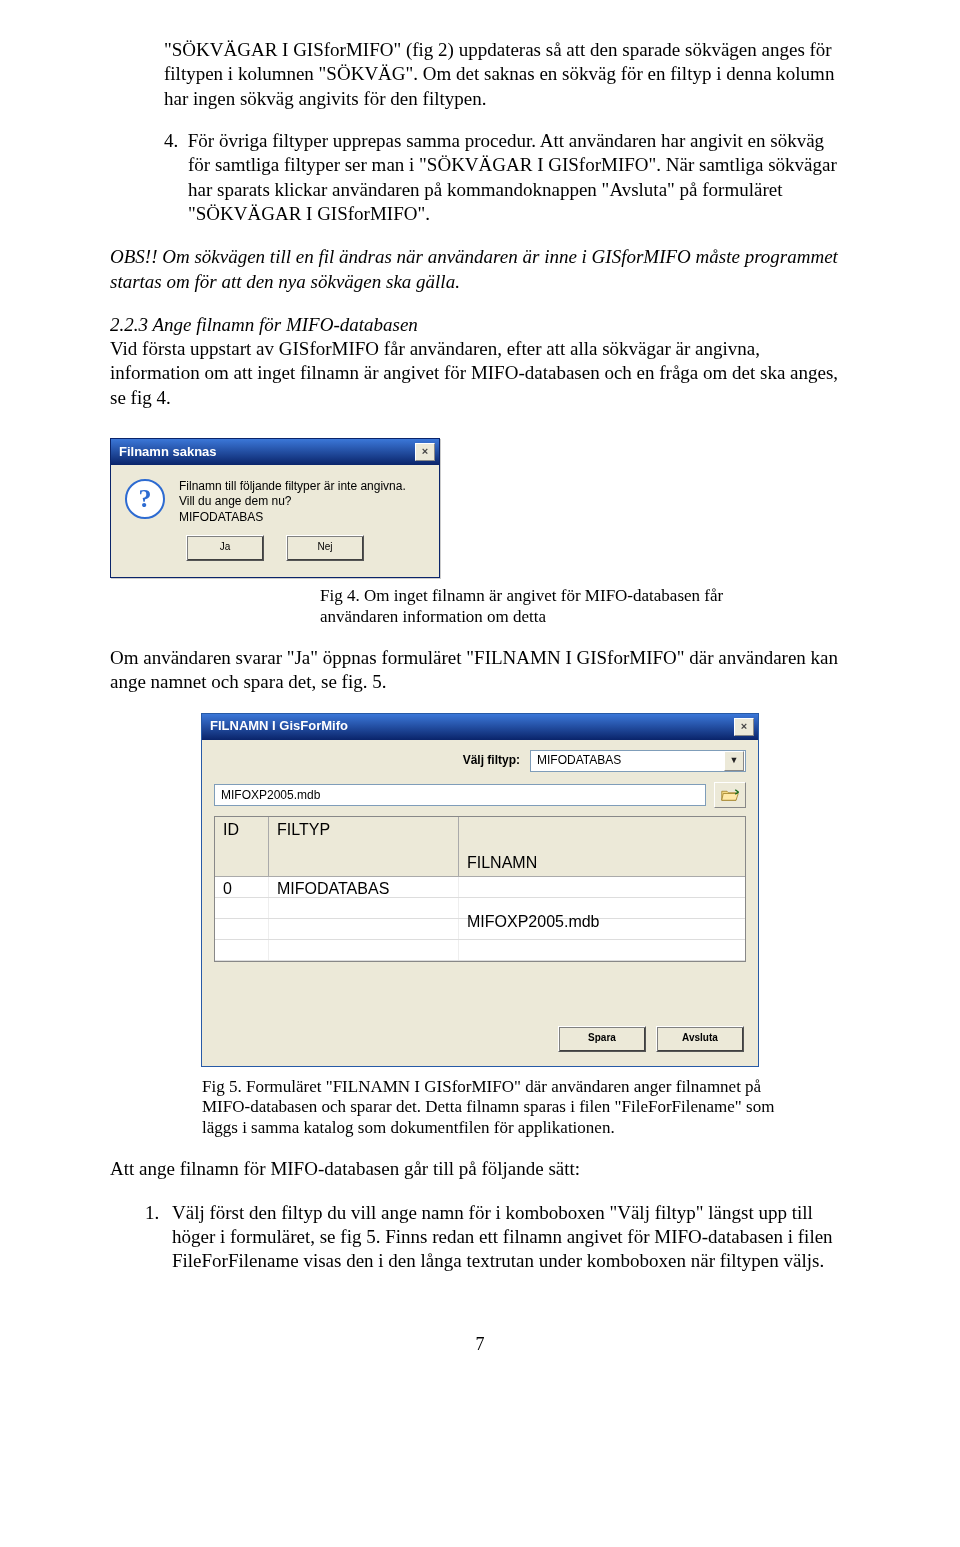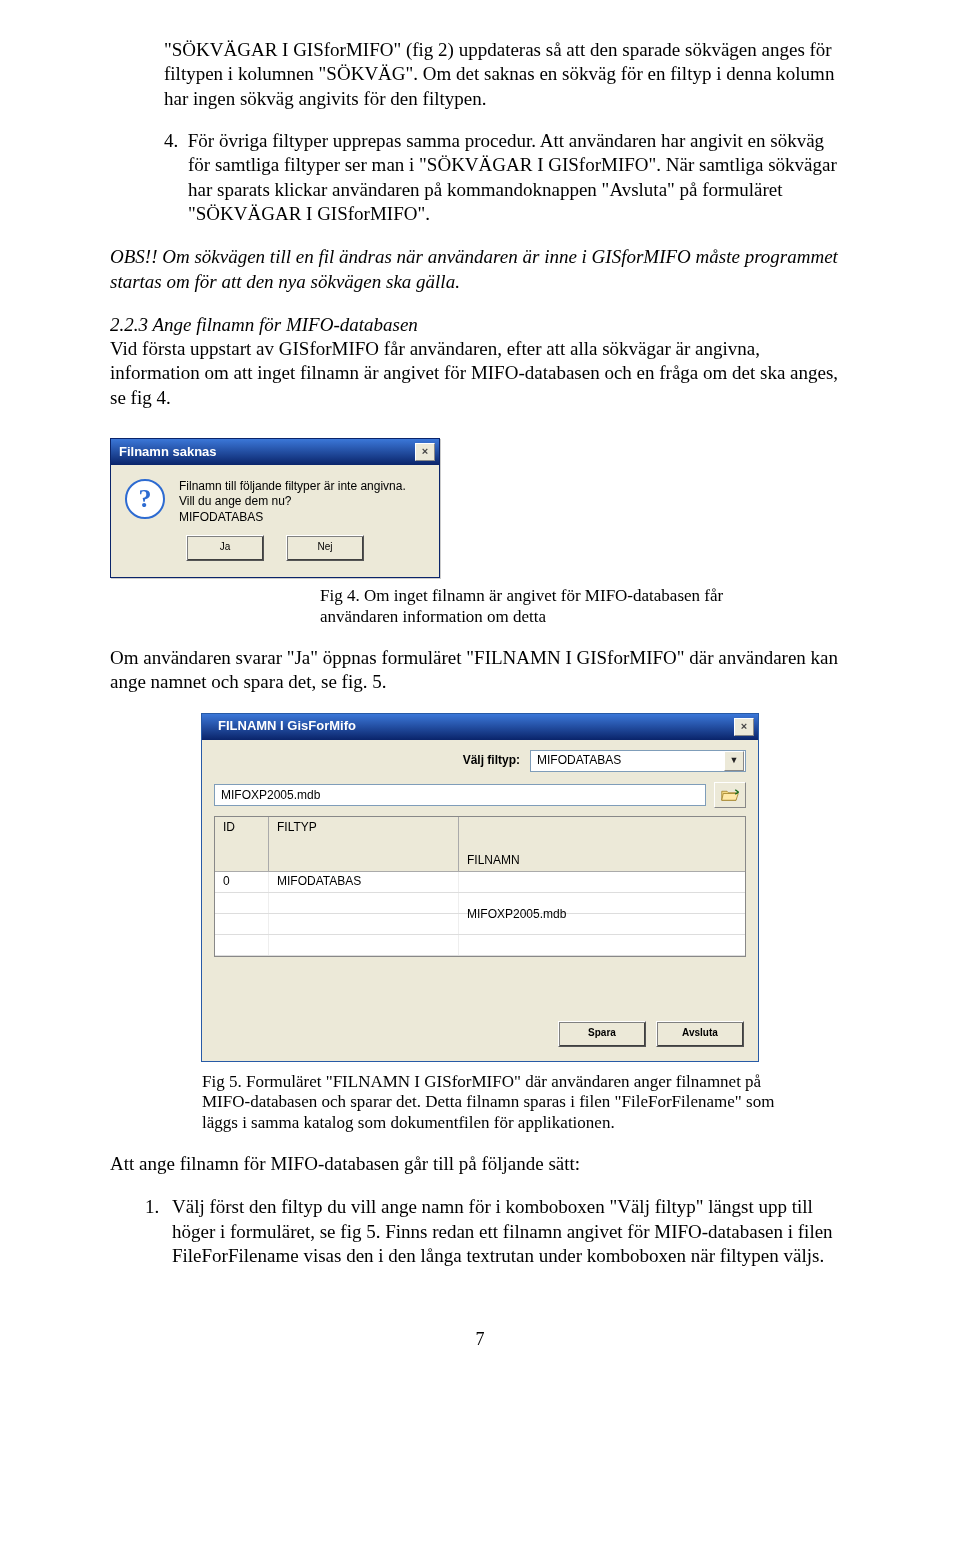--- a/index.html
+++ b/index.html
@@ -76,21 +76,21 @@
   
   .dlg2{
     width:556px;
     font-family:Tahoma,Arial,sans-serif;font-size:12px;color:#000;
     background:#ece9d8;border:1px solid #275aa6;
     margin:18px 0 6px 0;
   }
   .dlg2 .title{
     background:linear-gradient(#3b77d8,#0a246a);
     color:#fff;font-weight:bold;font-size:13px;
-    padding:4px 4px 4px 16px;
+    padding:4px 4px 4px 8px;
     display:flex;align-items:center;justify-content:space-between;
   }
   .dlg2 .row{display:flex;align-items:center;padding:10px 12px 6px 12px;}
   .dlg2 .lbl{font-weight:bold;margin-left:auto;margin-right:10px;}
   .combo{
     width:216px;height:22px;background:#fff;border:1px solid #7f9db9;
     display:flex;align-items:center;justify-content:space-between;
     padding:0 1px 0 6px;box-sizing:border-box;
   }
   .combo .arrow{
@@ -104,21 +104,21 @@
     padding:0 6px;box-sizing:border-box;line-height:20px;
   }
   .folderbtn{
     width:30px;height:24px;background:#ece9d8;border:1px solid #888;
     border-top-color:#fff;border-left-color:#fff;
     display:flex;align-items:center;justify-content:center;
   }
   .folderbtn svg{width:18px;height:14px;}
   .grid{
     margin:0 12px;background:#fff;border:1px solid #888;
-    font-size:12px;
+    font-size:16px;
   }
   .grid .hdr{display:flex;background:#ece9d8;border-bottom:1px solid #aaa;}
   .grid .hdr div{border-right:1px solid #aaa;padding:3px 8px;box-sizing:border-box;font-weight:normal;}
   .grid .rw{display:flex;border-bottom:1px solid #ddd;height:20px;}
   .grid .rw div{border-right:1px solid #eee;padding:2px 8px;box-sizing:border-box;}
   .c-id{width:54px;}
   .c-ft{width:190px;}
   .c-fn{flex:1;border-right:none !important;margin-top:33px;}
   .dlg2 .btns{display:flex;justify-content:flex-end;gap:10px;padding:20px 14px 14px 0;margin-top:44px;}
   .dlg2 .btns .winbtn{min-width:86px;font-weight:bold;}

